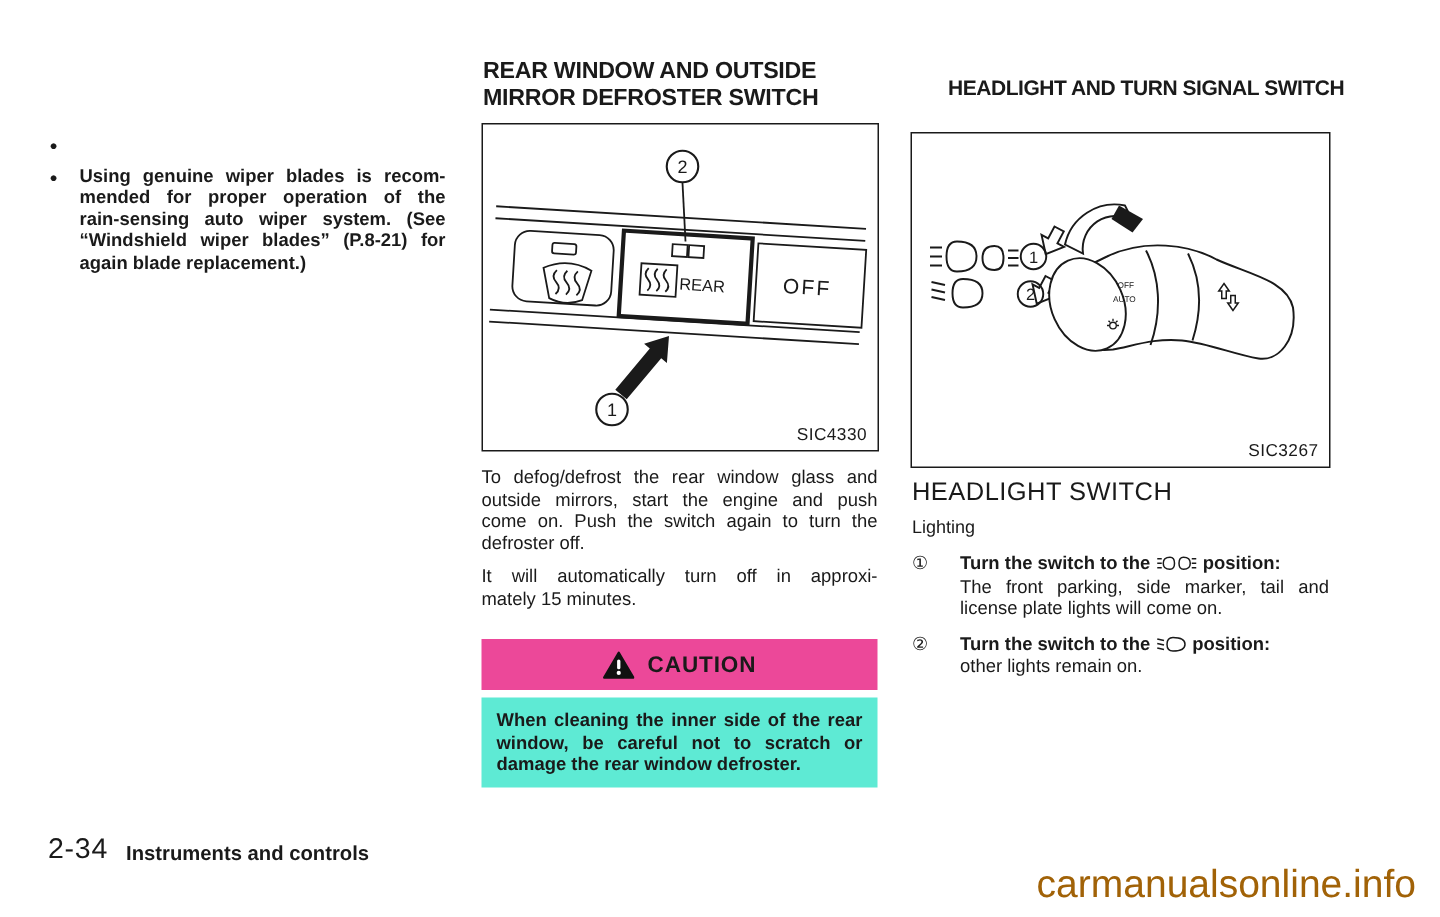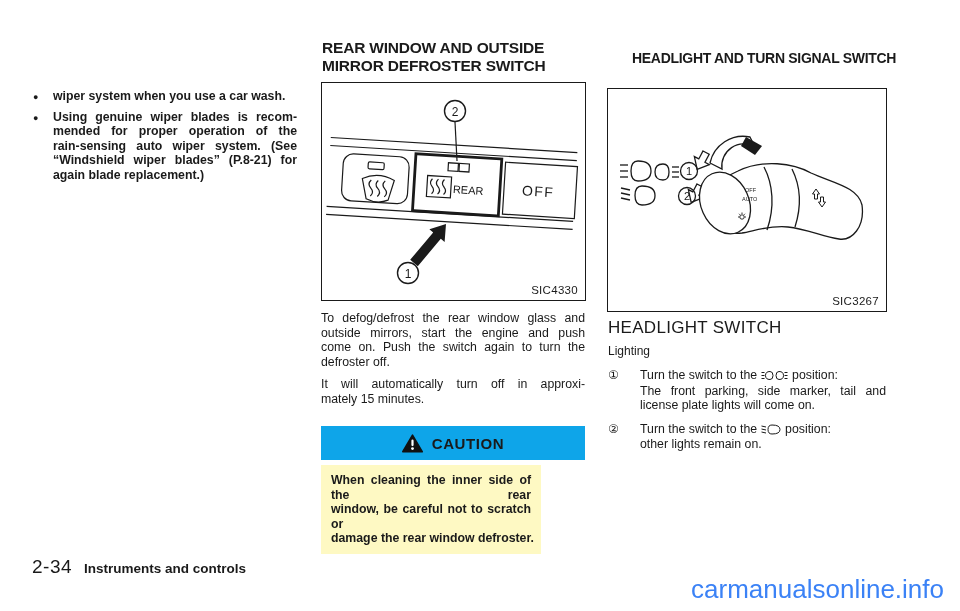--- a/index.html
+++ b/index.html
@@ -19,54 +19,53 @@
   
   .mid-heading{left:322px;top:39px;width:264px;font-weight:bold;font-size:15.5px;line-height:18px;letter-spacing:-0.2px;}
   .fig-box{border:1.6px solid #1a1a1a;background:#fff;}
   .fig-mid{left:321px;top:82px;width:263px;height:217px;}
   .fig-right{left:607px;top:88px;width:278px;height:222px;}
   .fig-caption{position:absolute;right:7px;bottom:4px;font-size:11.5px;letter-spacing:0.3px;}
   .mid-body{left:321px;top:311px;width:264px;font-size:12.3px;line-height:14.6px;}
   .para{margin-bottom:8px;}
 
   
-  .caution-head{left:321px;top:426px;width:264px;height:34px;background:#0ea5e9;
+  .caution-head{left:321px;top:426px;width:264px;height:34px;background:#ec4899;
                 display:flex;align-items:center;justify-content:center;}
   .caution-title{font-weight:bold;font-size:15px;letter-spacing:0.6px;margin-left:9px;}
-  .caution-body{left:321px;top:465px;width:220px;background:#fef9c3;padding:8px 10px;box-sizing:border-box;
+  .caution-body{left:321px;top:465px;width:264px;background:#5eead4;padding:8px 10px;box-sizing:border-box;
                 font-weight:bold;font-size:12.3px;line-height:14.6px;}
 
   
   .right-heading{left:611px;top:50px;width:278px;font-weight:bold;font-size:14px;letter-spacing:-0.3px;margin-left:21px;}
   .section-heading{left:608px;top:318px;font-size:17px;font-weight:400;letter-spacing:0.3px;}
   .sub-heading{left:608px;top:344px;font-size:12px;font-weight:400;}
   .lighting-list{left:608px;top:368px;width:278px;font-size:12.3px;line-height:14.6px;}
   .lit-item{display:flex;margin-bottom:9px;}
   .lit-marker{flex:0 0 32px;font-size:12px;}
   .lit-content{flex:1;}
-  .lit-line1{display:flex;align-items:center;gap:4px;white-space:nowrap;margin-bottom:1px;}
+  .lit-line1{display:flex;align-items:center;gap:4px;white-space:nowrap;margin-bottom:1px;font-weight:bold;}
   .inline-icon{flex:0 0 auto;}
 
   
   .page-number{left:32px;top:556px;font-size:19px;font-weight:400;letter-spacing:0.5px;}
   .footer-section{left:84px;top:561px;font-size:13.5px;font-weight:bold;}
-  .watermark{right:16px;top:574px;font-size:26px;color:#3b82f6;font-weight:400;}
+  .watermark{right:16px;top:574px;font-size:26px;color:#a16207;font-weight:400;}
 
   svg text{font-family:"Liberation Sans","DejaVu Sans",sans-serif;fill:#1a1a1a;}
 </style>
 </head>
 <body>
 
 <div class="page">
 
   <div class="abs col-left">
     <div class="bullet-row">
       <span class="bullet-dot">●</span>
       <div class="bullet-lines">
-        <div class="ln">wiper system when you use a car wash.</div>
       </div>
     </div>
     <div class="bullet-row">
       <span class="bullet-dot">●</span>
       <div class="bullet-lines">
         <div class="ln j">Using genuine wiper blades is recom-</div>
         <div class="ln j">mended for proper operation of the</div>
         <div class="ln j">rain-sensing auto wiper system. (See</div>
         <div class="ln j">“Windshield wiper blades” (P.8-21) for</div>
         <div class="ln">again blade replacement.)</div>

